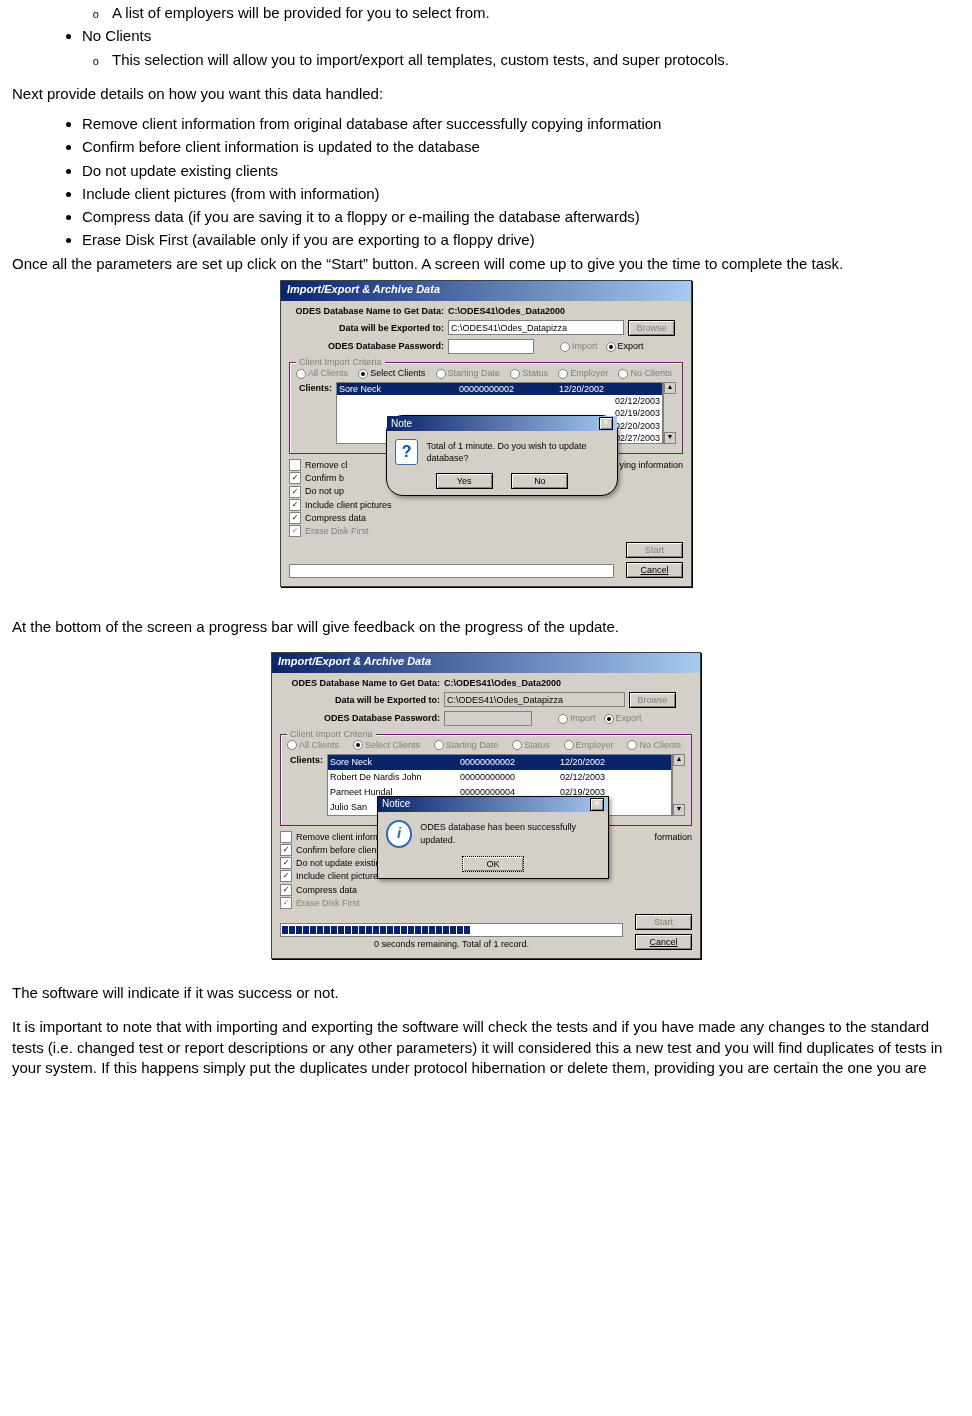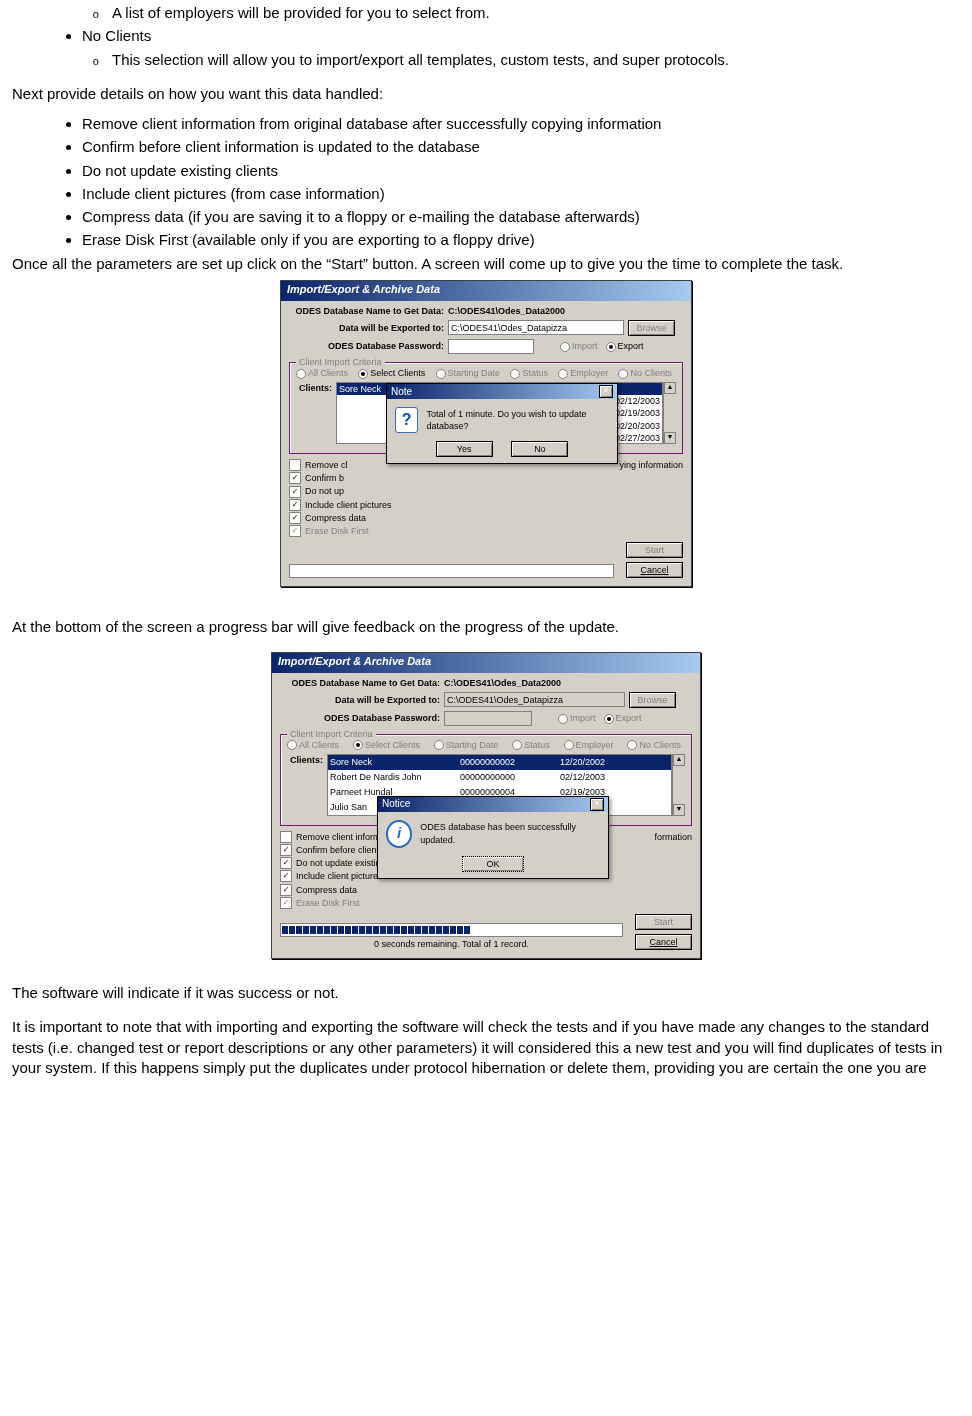--- a/index.html
+++ b/index.html
@@ -149,21 +149,21 @@
   <ul class="level2">
     <li><span>This selection will allow you to import/export all templates, custom tests, and super protocols.</span></li>
   </ul>
 
   <p class="para">Next provide details on how you want this data handled:</p>
 
   <ul class="level1" style="margin-top:10px;">
     <li><span>Remove client information from original database after successfully copying information</span></li>
     <li><span>Confirm before client information is updated to the database</span></li>
     <li><span>Do not update existing clients</span></li>
-    <li><span>Include client pictures (from case information)</span></li>
+    <li><span>Include client pictures (from with information)</span></li>
     <li><span>Compress data (if you are saving it to a floppy or e-mailing the database afterwards)</span></li>
     <li><span>Erase Disk First (available only if you are exporting to a floppy drive)</span></li>
   </ul>
 
   <p>Once all the parameters are set up click on the “Start” button. A screen will come up to give you the time to complete the task.</p>
 
   <div class="fig-wrap">
     <div class="dlg" style="width:410px; position:relative;">
       <div class="dlg-title">
         <span>Import/Export &amp; Archive Data</span>
@@ -261,21 +261,21 @@
             <div class="prog"></div>
           </div>
           <div class="actions">
             <span class="btn dis" style="width:55px;">Start</span>
             <span class="btn" style="width:55px;text-decoration:underline;">Cancel</span>
           </div>
         </div>
       </div>
 
       
-      <div class="modal" style="left:105px; top:102px; width:230px;">
+      <div class="modal" style="left:105px; top:134px; width:230px;border-radius:17px;">
         <div class="modal-title">
           <span>Note</span>
           <span class="btn" style="width:12px;height:11px;line-height:9px;padding:0;">×</span>
         </div>
         <div class="modal-body">
           <span class="q-icon">?</span>
           <span style="font-size:9px;">Total of 1 minute. Do you wish to update database?</span>
         </div>
         <div class="modal-btns">
           <span class="btn" style="width:55px;margin-right:16px;">Yes</span>

